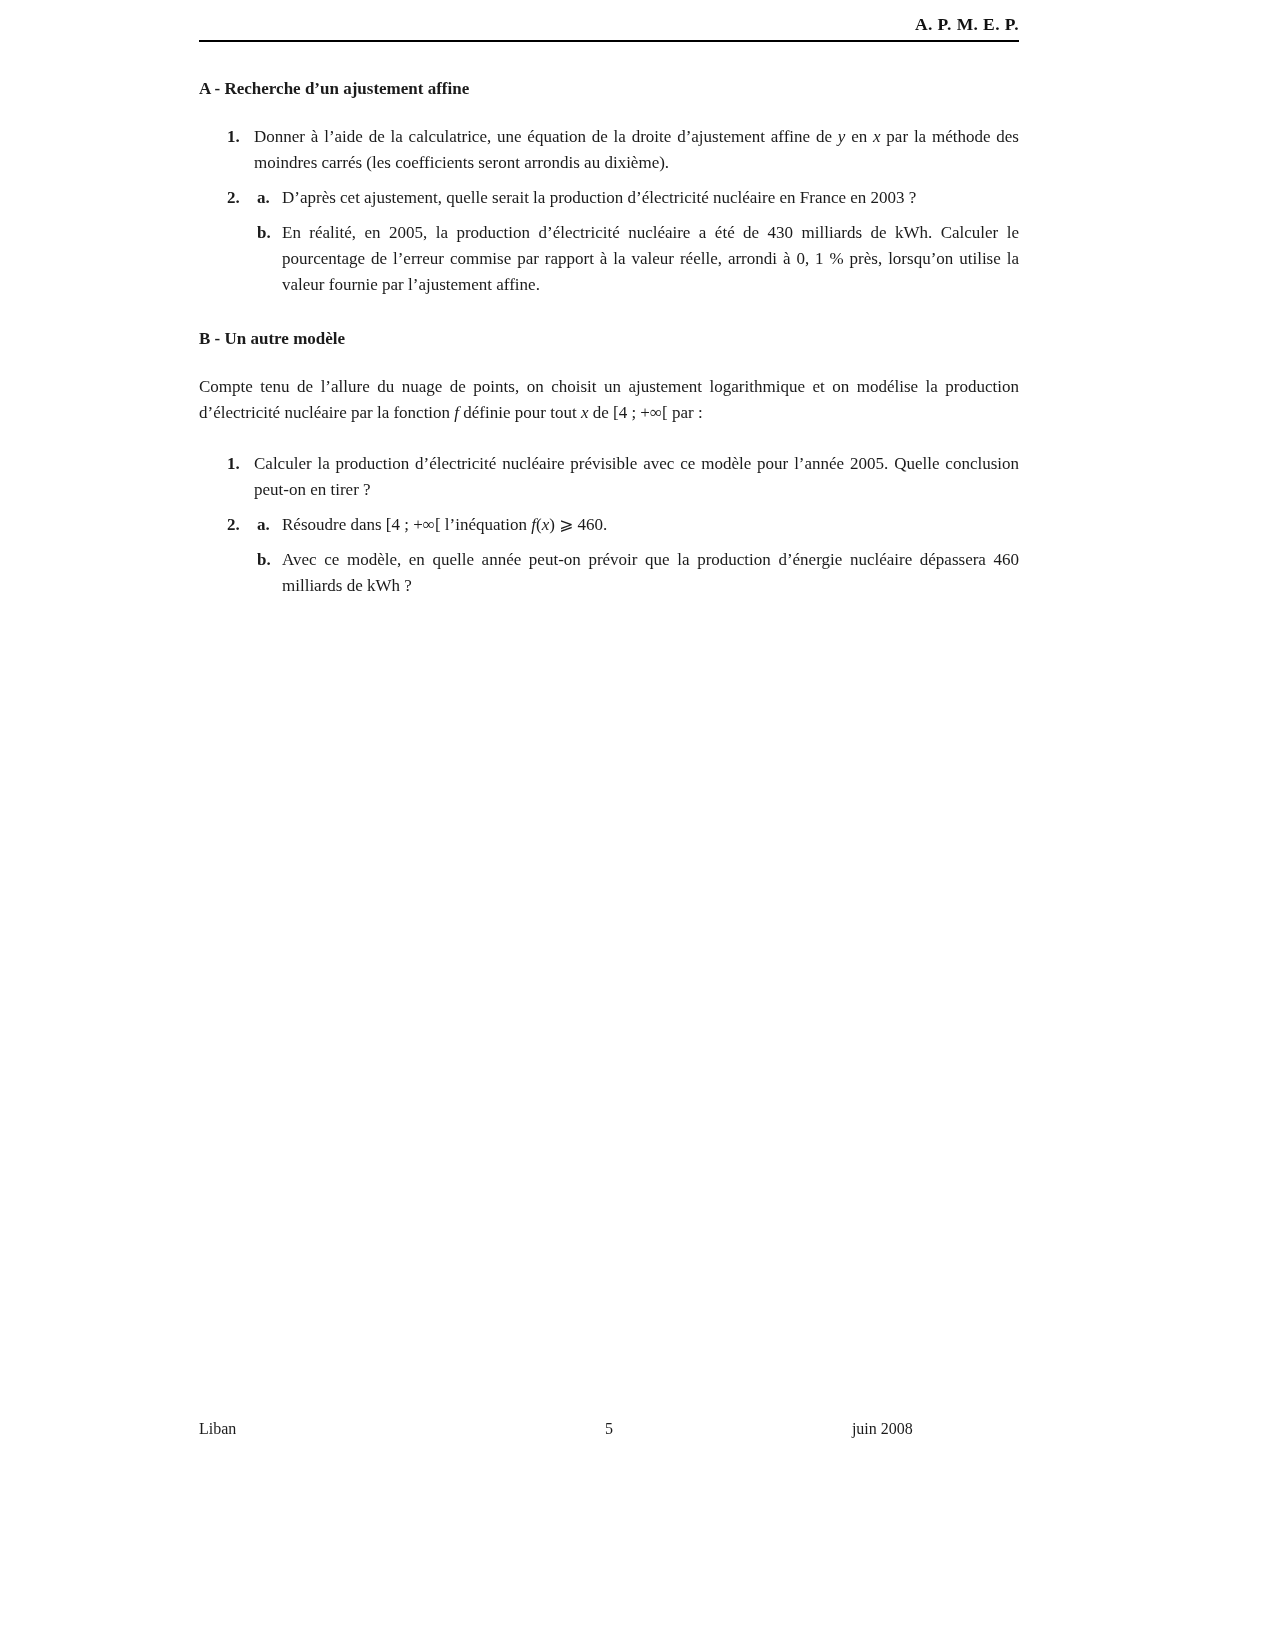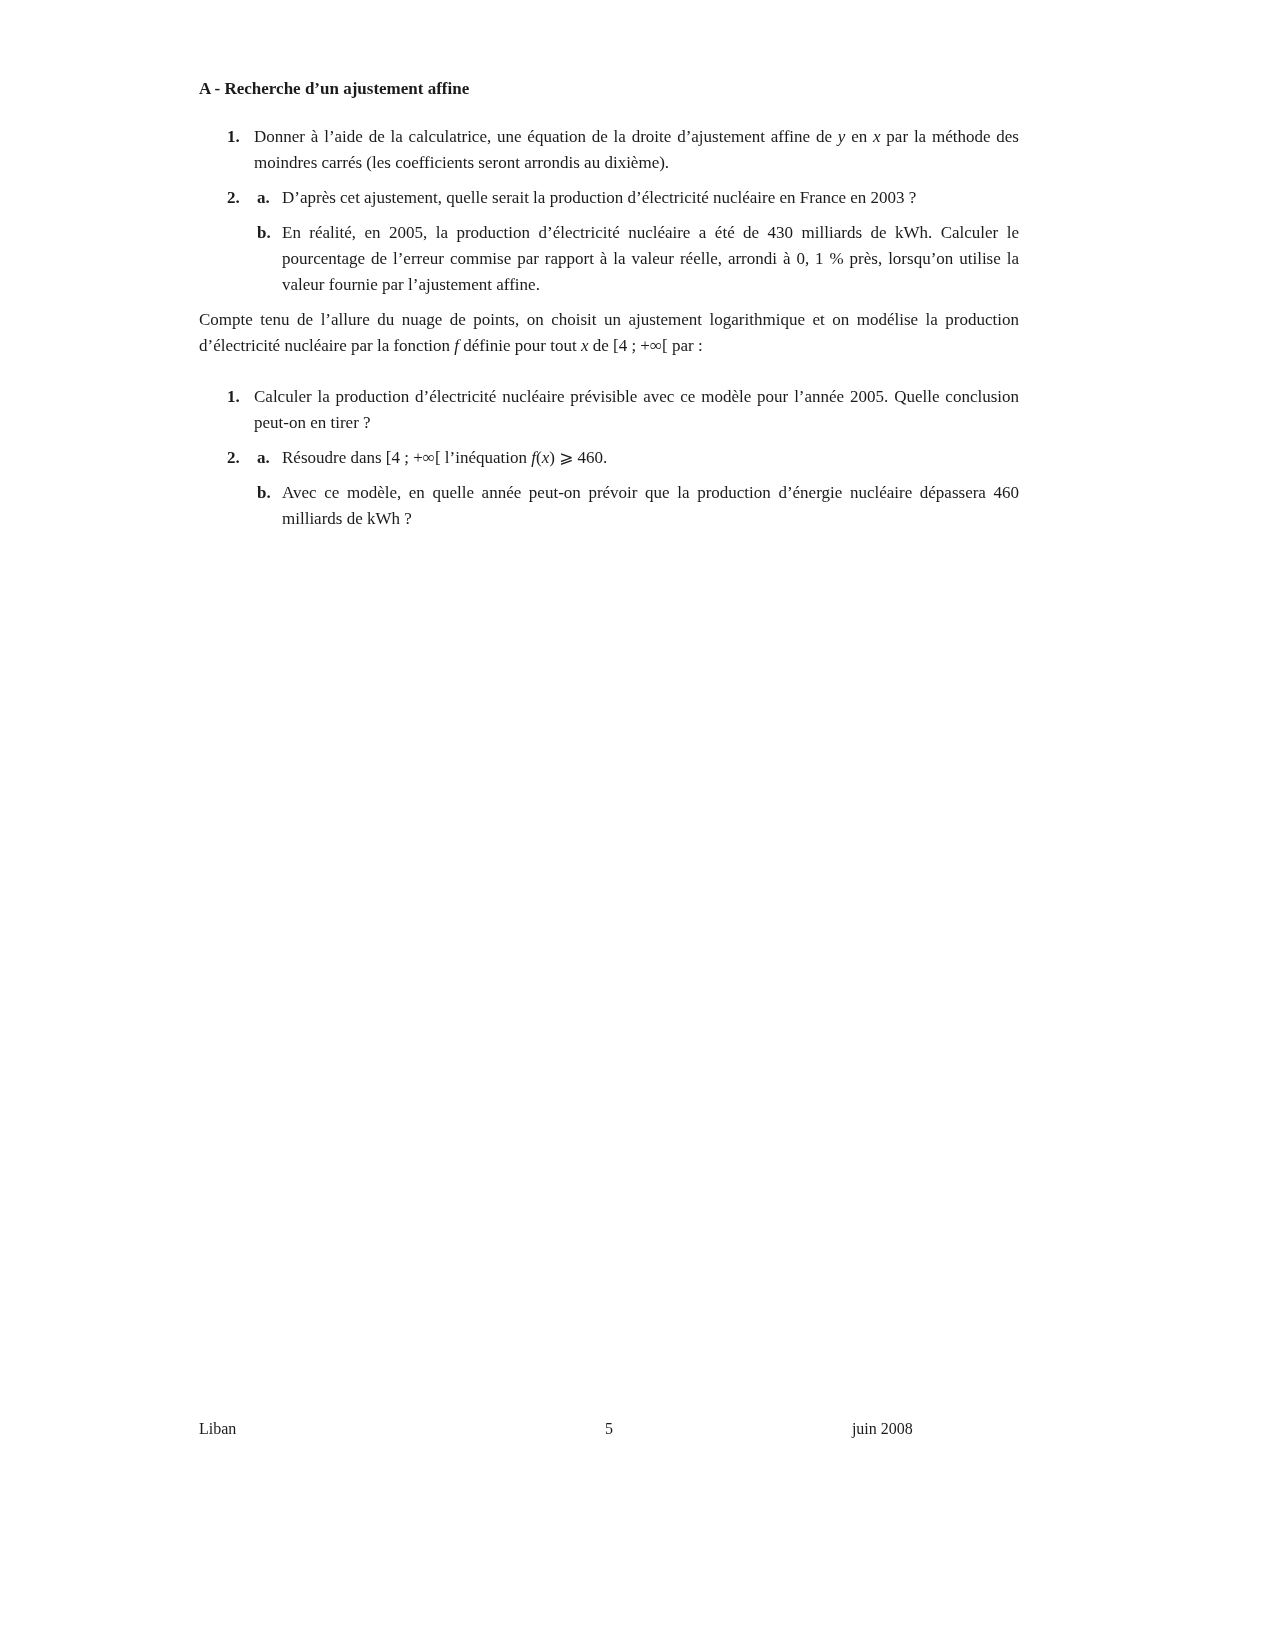--- a/index.html
+++ b/index.html
@@ -43,20 +43,24 @@
     font-size: 16px;
   }
   .footer .f-center { text-align: center; }
   .footer .f-right { text-align: center; }
 </style>
 </head>
 <body>
 
 <div class="page">
 
+  <div class="header">
+    <div class="header-title">A. P. M. E. P.</div>
+    <div class="header-rule"></div>
+  </div>
 
   <div class="content">
 
     <h2 class="sec-heading">A - Recherche d’un ajustement affine</h2>
 
     <div class="item lvl1">
       <span class="num">1.</span>
       <div class="body"><span>Donner à l’aide de la calculatrice, une équation de la droite d’ajustement affine de </span><span class="it">y</span><span> en </span><span class="it">x</span><span> par la méthode des moindres carrés (les coefficients seront arrondis au dixième).</span></div>
     </div>
 
@@ -67,20 +71,21 @@
           <span class="num">a.</span>
           <div class="body"><span>D’après cet ajustement, quelle serait la production d’électricité nucléaire en France en 2003 ?</span></div>
         </div>
         <div class="sub-item">
           <span class="num">b.</span>
           <div class="body"><span>En réalité, en 2005, la production d’électricité nucléaire a été de 430 milliards de kWh. Calculer le pourcentage de l’erreur commise par rapport à la valeur réelle, arrondi à 0, 1 % près, lorsqu’on utilise la valeur fournie par l’ajustement affine.</span></div>
         </div>
       </div>
     </div>
 
+    <h2 class="sec-heading sec-b">B - Un autre modèle</h2>
 
     <p class="para"><span>Compte tenu de l’allure du nuage de points, on choisit un ajustement logarithmique et on modélise la production d’électricité nucléaire par la fonction </span><span class="it">f</span><span> définie pour tout </span><span class="it">x</span><span> de [4 ; +∞[ par :</span></p>
 
 
     <div class="item lvl1">
       <span class="num">1.</span>
       <div class="body"><span>Calculer la production d’électricité nucléaire prévisible avec ce modèle pour l’année 2005. Quelle conclusion peut-on en tirer ?</span></div>
     </div>
 
     <div class="item lvl1">

